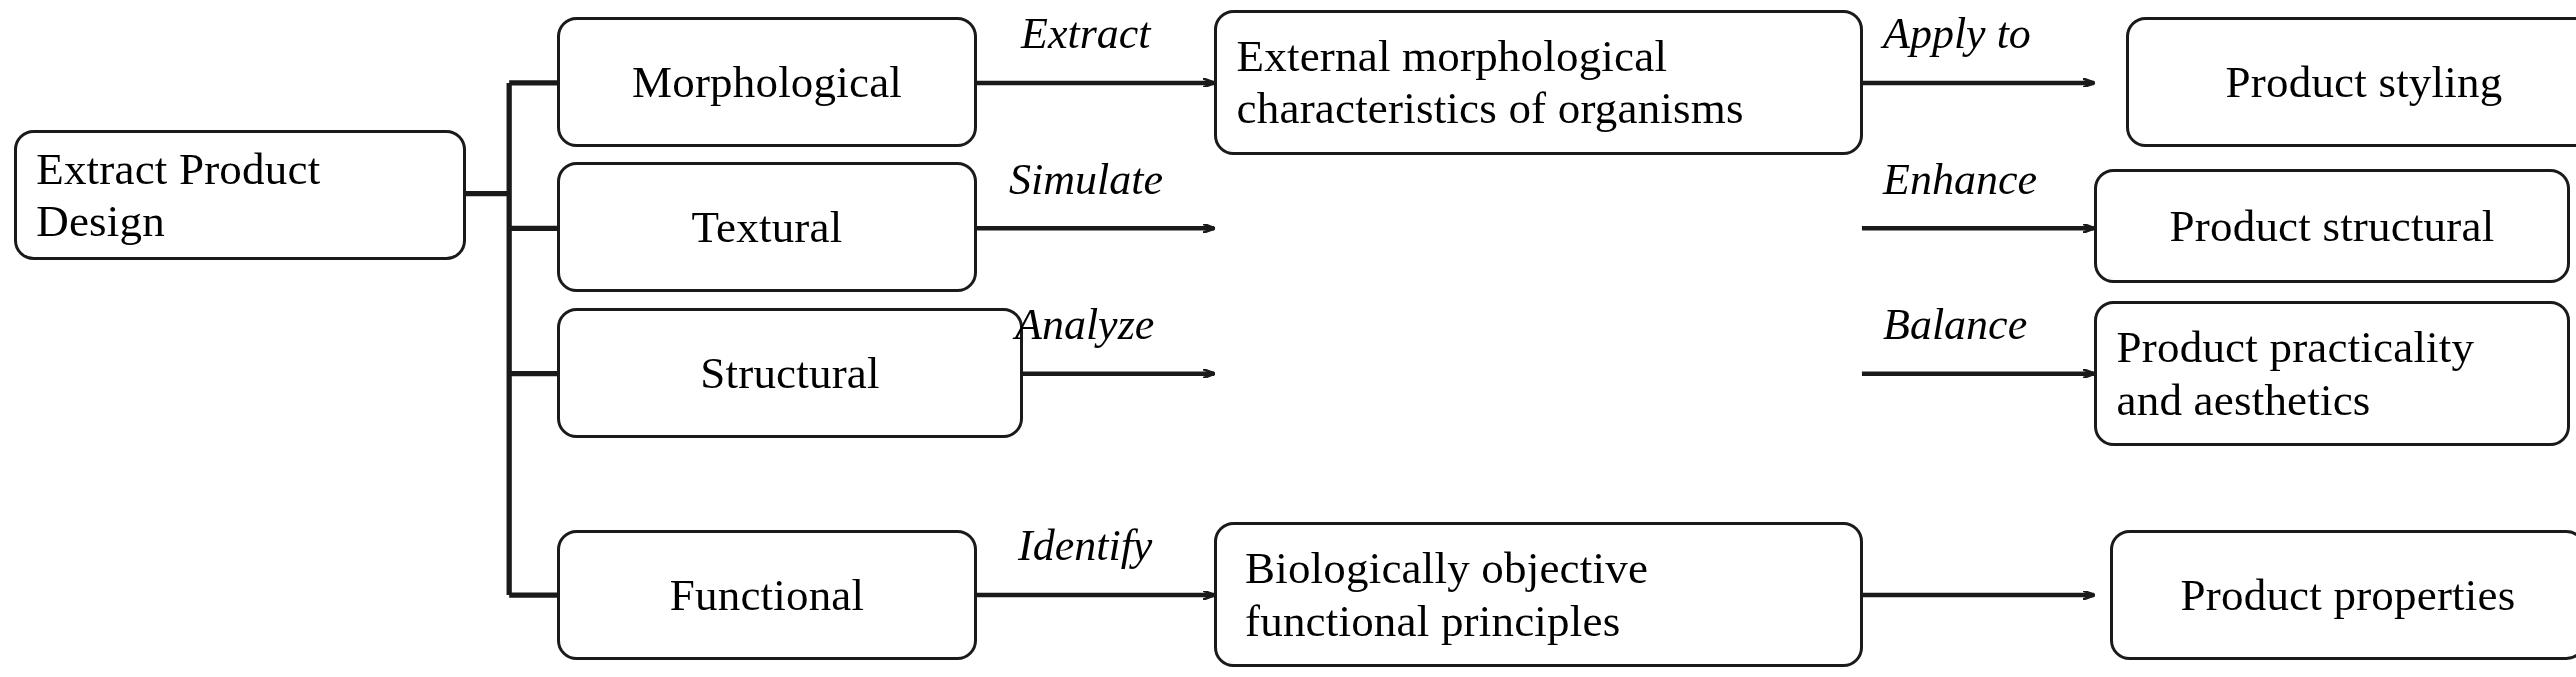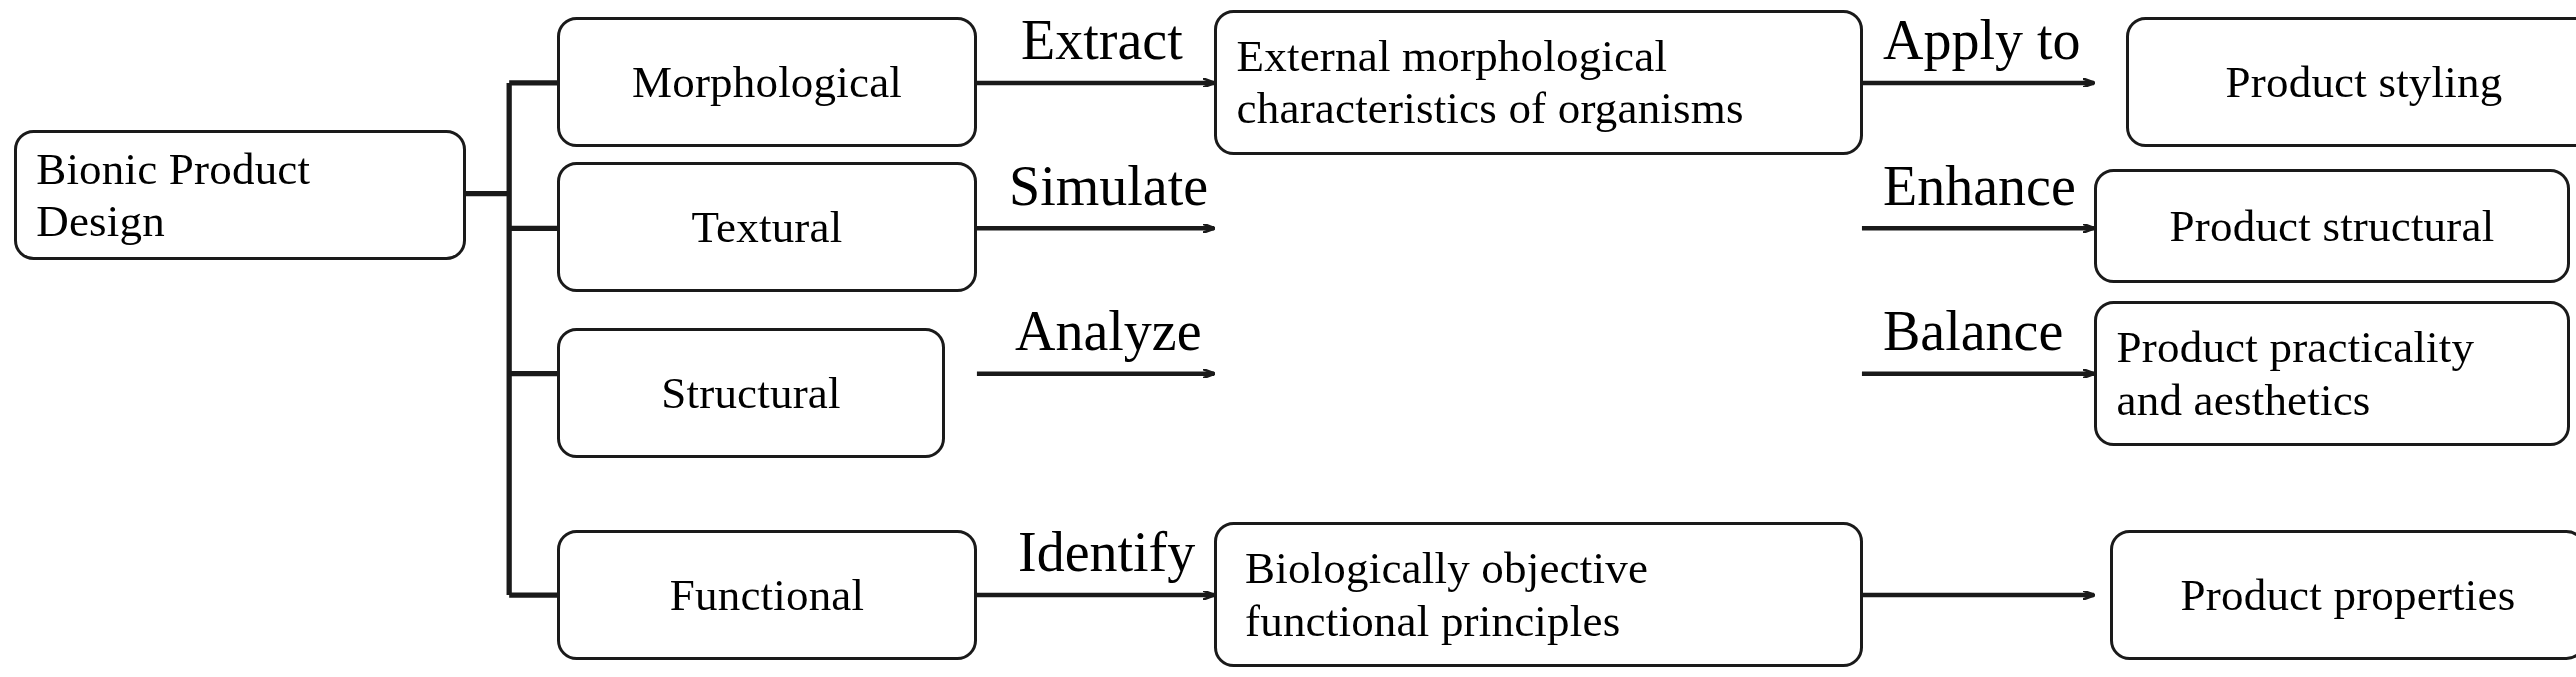--- a/index.html
+++ b/index.html
@@ -38,24 +38,25 @@
     width:100%;
     white-space:pre-line;
   }
   .node.left  { justify-content:flex-start; padding:0 19.6px; }
   .node.left .txt { text-align:left; }
   .node.center{ justify-content:flex-start; padding:0 32px; }
   .node.center .txt { text-align:center; }
 
   .edge-label{
     position:absolute;
-    font-size:56px;
+    font-size:44px;
     white-space:nowrap;
     z-index:3;
     line-height:1;
+    font-style:italic;
   }
 </style>
 </head>
 <body>
 
 <div id="stage">
 
   <svg class="svg-layer" viewBox="0 0 3420 900" width="2576" height="678" xmlns="http://www.w3.org/2000/svg">
     <defs>
       <marker id="arrowhead" markerWidth="16" markerHeight="12" refX="15" refY="6" orient="auto" markerUnits="userSpaceOnUse">
@@ -81,21 +82,21 @@
 
     <g stroke="#1a1a1a" stroke-width="6" fill="none">
       <line x1="2472" y1="110" x2="2780" y2="110" marker-end="url(#arrowhead)"></line>
       <line x1="2472" y1="303" x2="2780" y2="303" marker-end="url(#arrowhead)"></line>
       <line x1="2472" y1="496" x2="2780" y2="496" marker-end="url(#arrowhead)"></line>
       <line x1="2472" y1="790" x2="2780" y2="790" marker-end="url(#arrowhead)"></line>
     </g>
   </svg>
 
   <div class="node left" style="left:13.6px; top:130px; width:452px; height:130px;">
-    <span class="txt">Bionic Product
+    <span class="txt">Extract Product
 Design</span>
   </div>
 
   <div class="node center" style="left:557px; top:17.3px; width:420px; height:130px;">
     <span class="txt">Morphological</span>
   </div>
   <div class="edge-label" style="left:1021px; top:12px;">Extract</div>
   <div class="node left" style="left:1214px; top:9.8px; width:649px; height:145px;">
     <span class="txt">External morphological
 characteristics of organisms</span>
@@ -107,21 +108,21 @@
 
   <div class="node center" style="left:557px; top:162px; width:420px; height:130px;">
     <span class="txt">Textural</span>
   </div>
   <div class="edge-label" style="left:1009px; top:158px;">Simulate</div>
   <div class="edge-label" style="left:1883px; top:158px;">Enhance</div>
   <div class="node center" style="left:2094px; top:169px; width:476px; height:114px;">
     <span class="txt">Product structural</span>
   </div>
 
-  <div class="node center" style="left:557px; top:308px; width:388px; height:130px;margin-top:20px;">
+  <div class="node center" style="left:557px; top:308px; width:466px; height:130px;">
     <span class="txt">Structural</span>
   </div>
   <div class="edge-label" style="left:1015px; top:303px;">Analyze</div>
   <div class="edge-label" style="left:1883px; top:303px;">Balance</div>
   <div class="node left" style="left:2094px; top:301px; width:476px; height:145px;">
     <span class="txt">Product practicality
 and aesthetics</span>
   </div>
 
   <div class="node center" style="left:557px; top:530px; width:420px; height:130px;">

